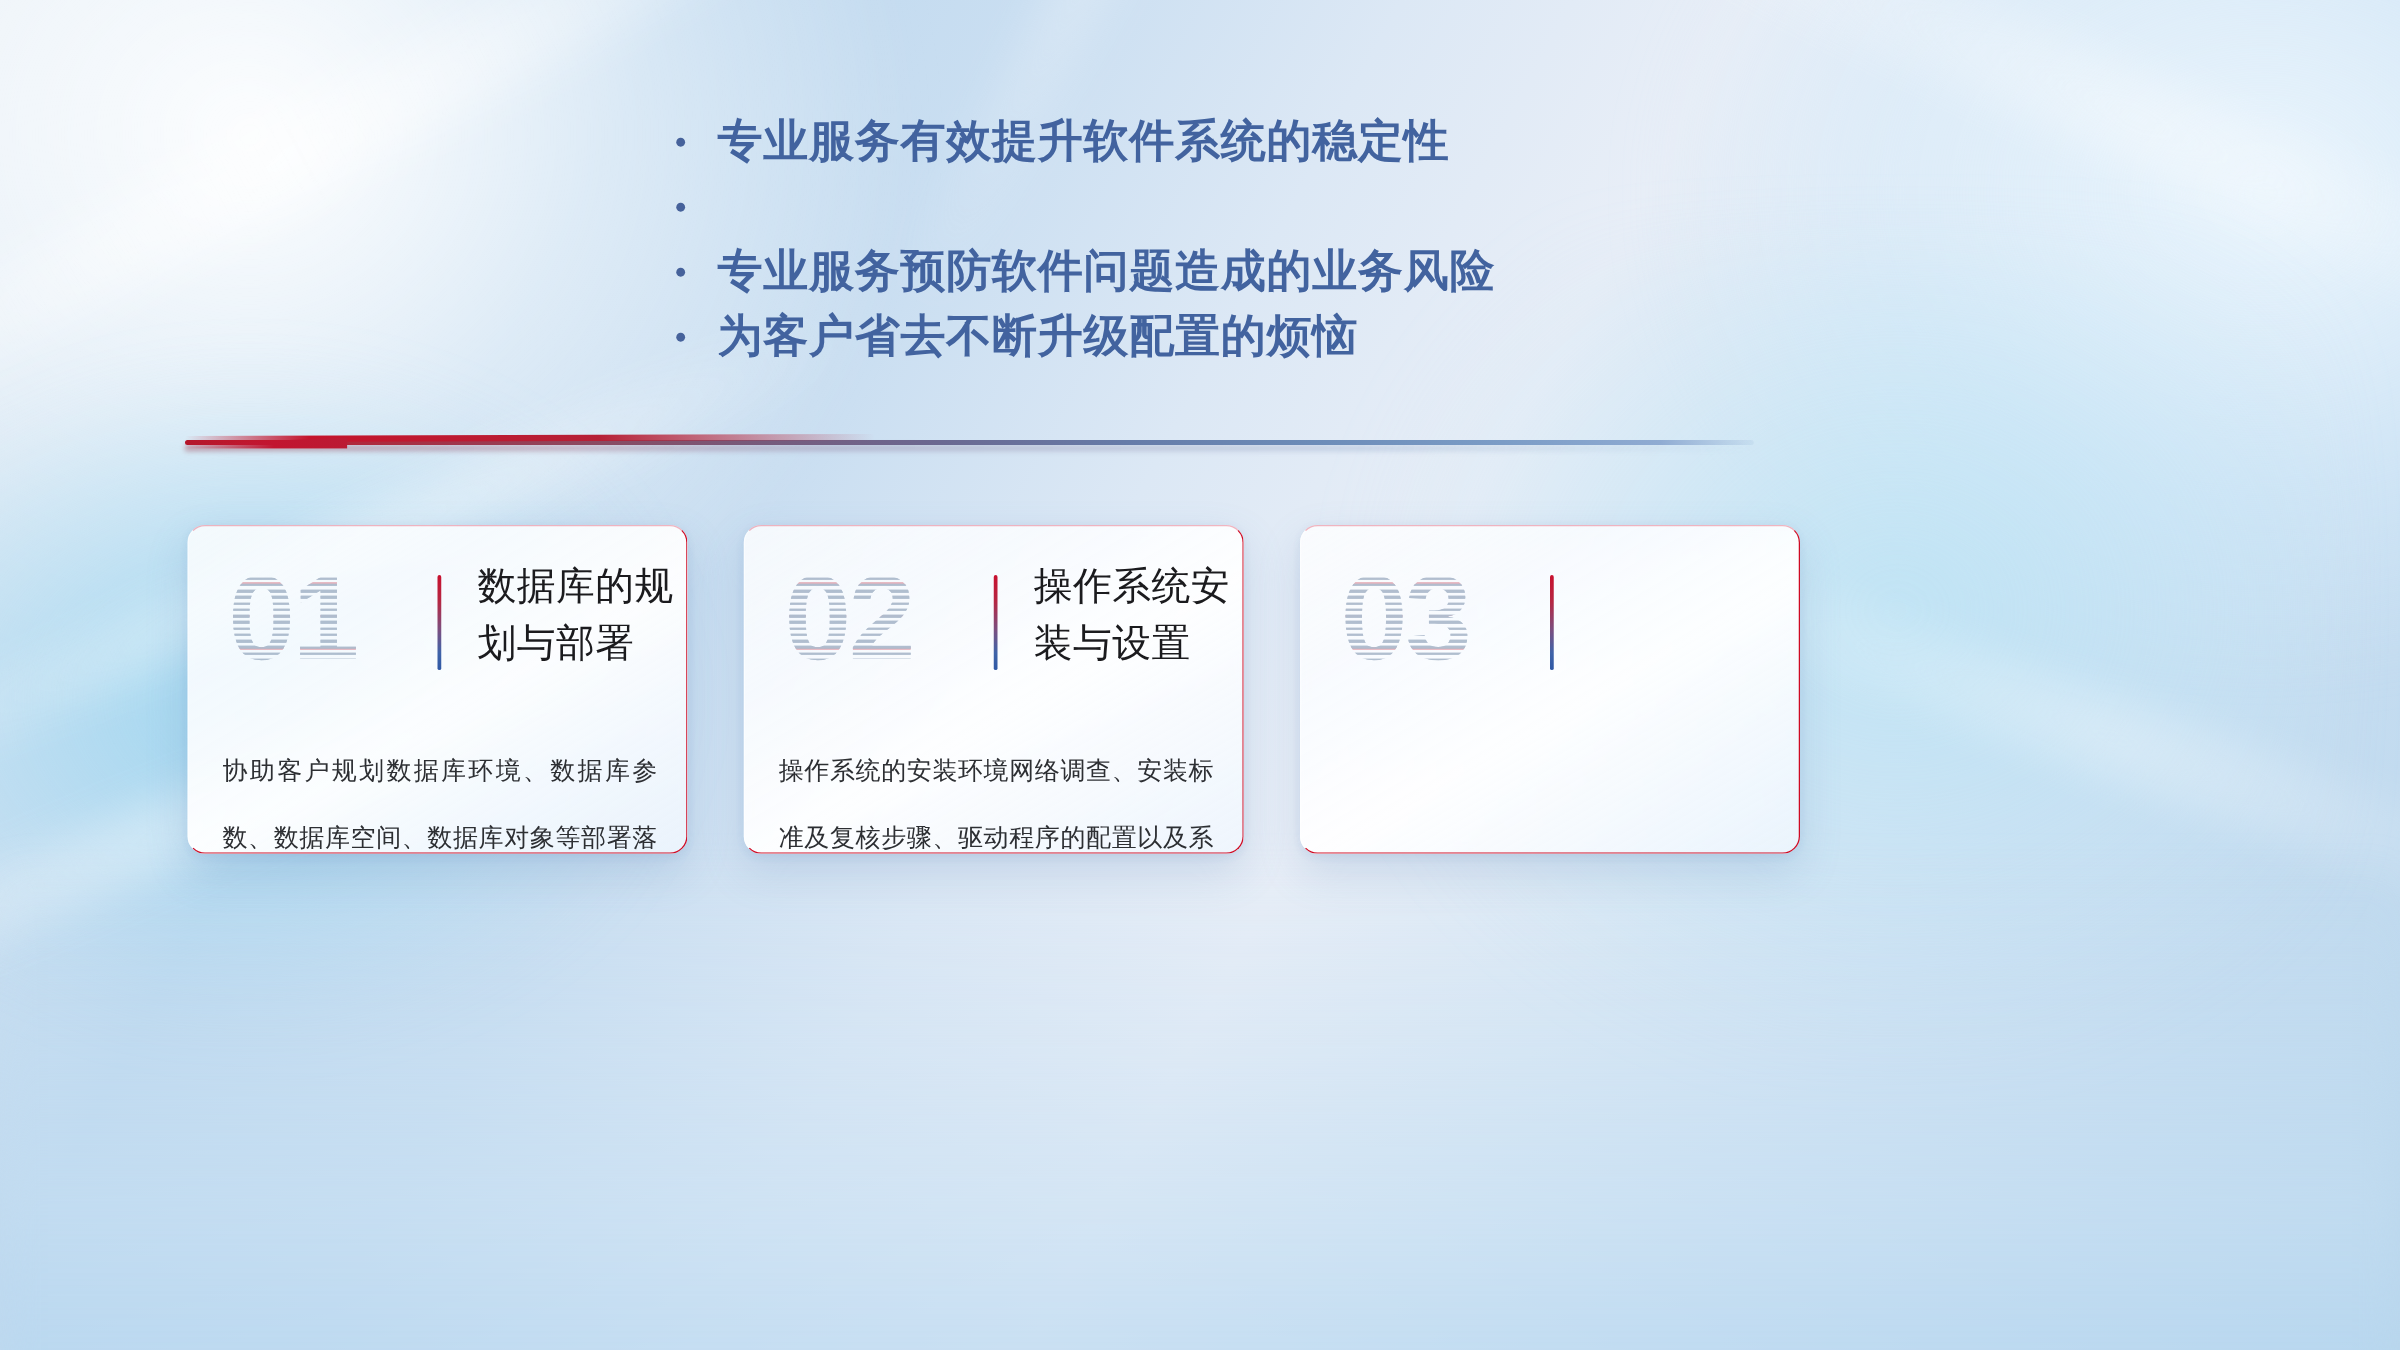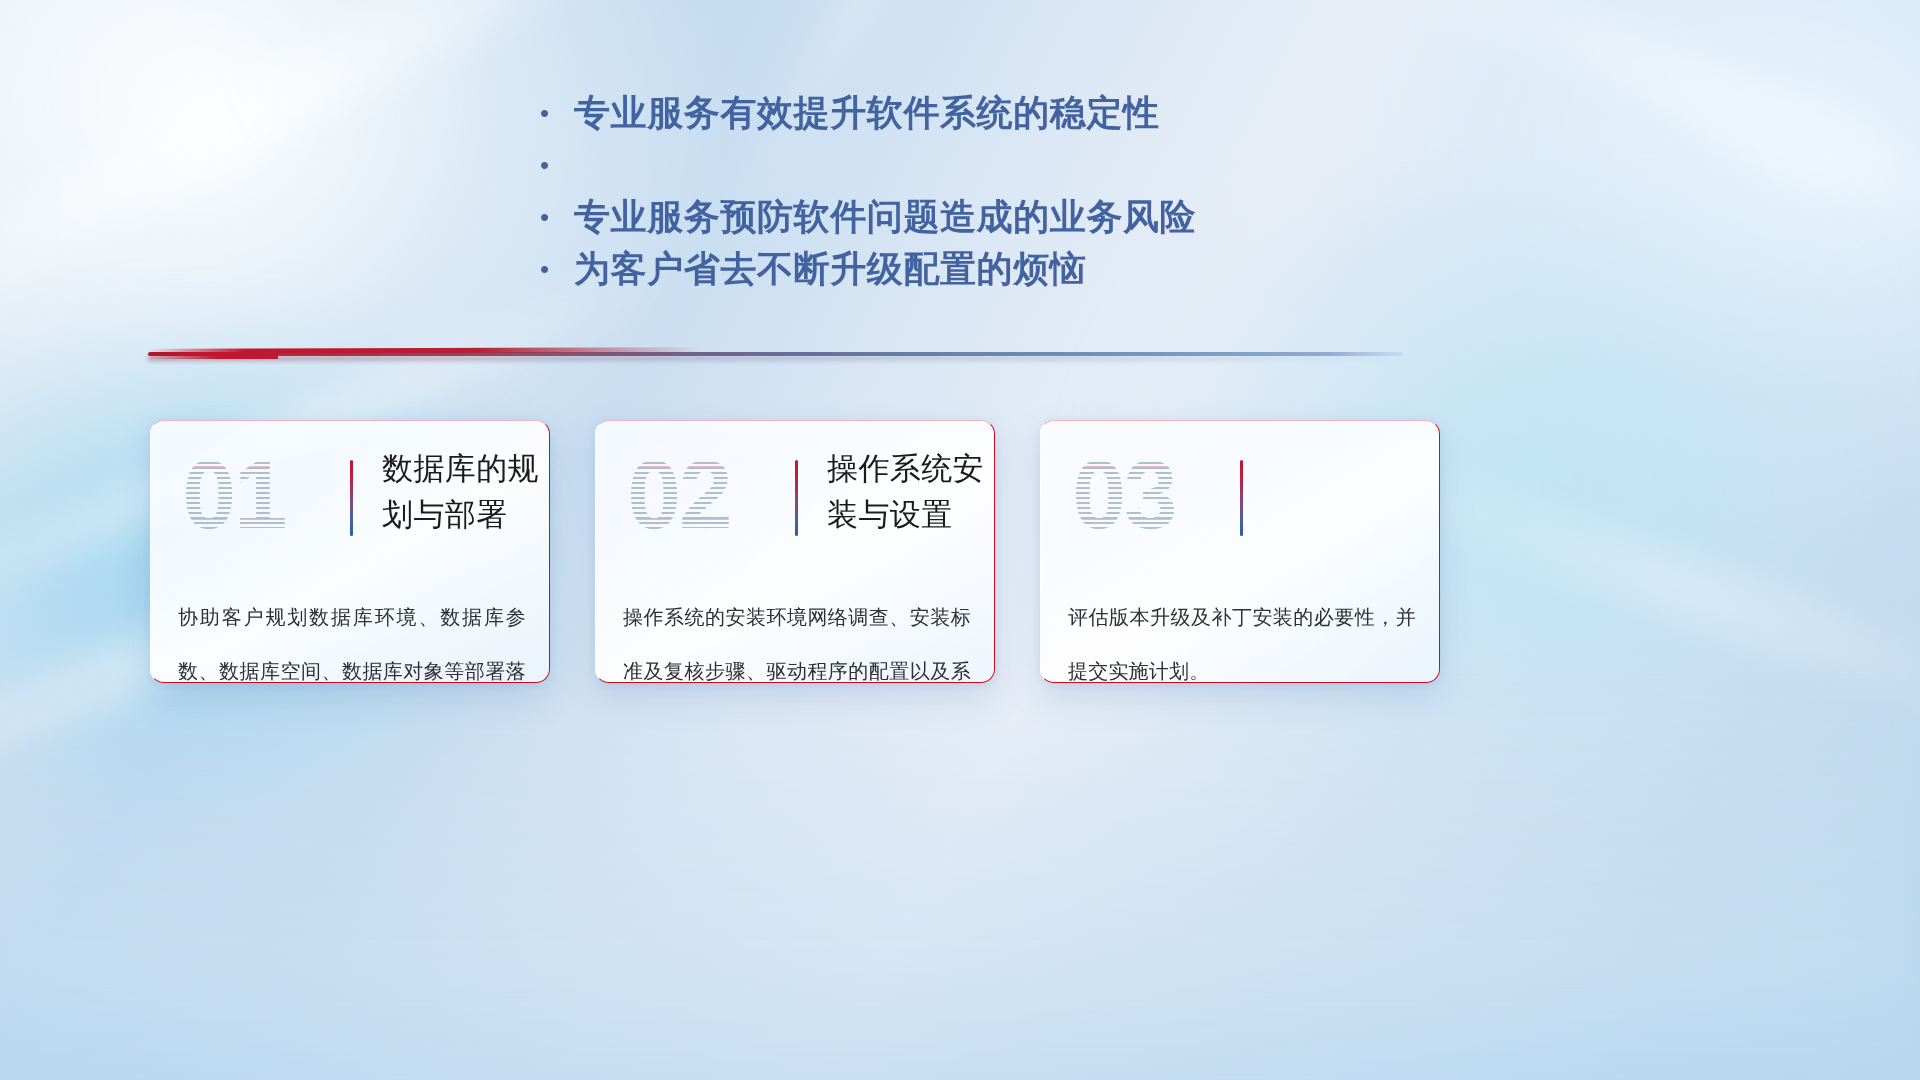--- a/index.html
+++ b/index.html
@@ -281,17 +281,16 @@
     <div class="card-inner">
       <div class="card-head">
         <div class="wm">
           <span>03</span>
           <div class="wm-red">
               <span>03</span>
             </div>
         </div>
         <div class="vdiv"></div>
       </div>
-      <div class="card-body">评估版本升级及补丁安装的必要性，并提交实施计划。</div>
     </div>
   </div>
 
 </div>
 
 </body></html>

